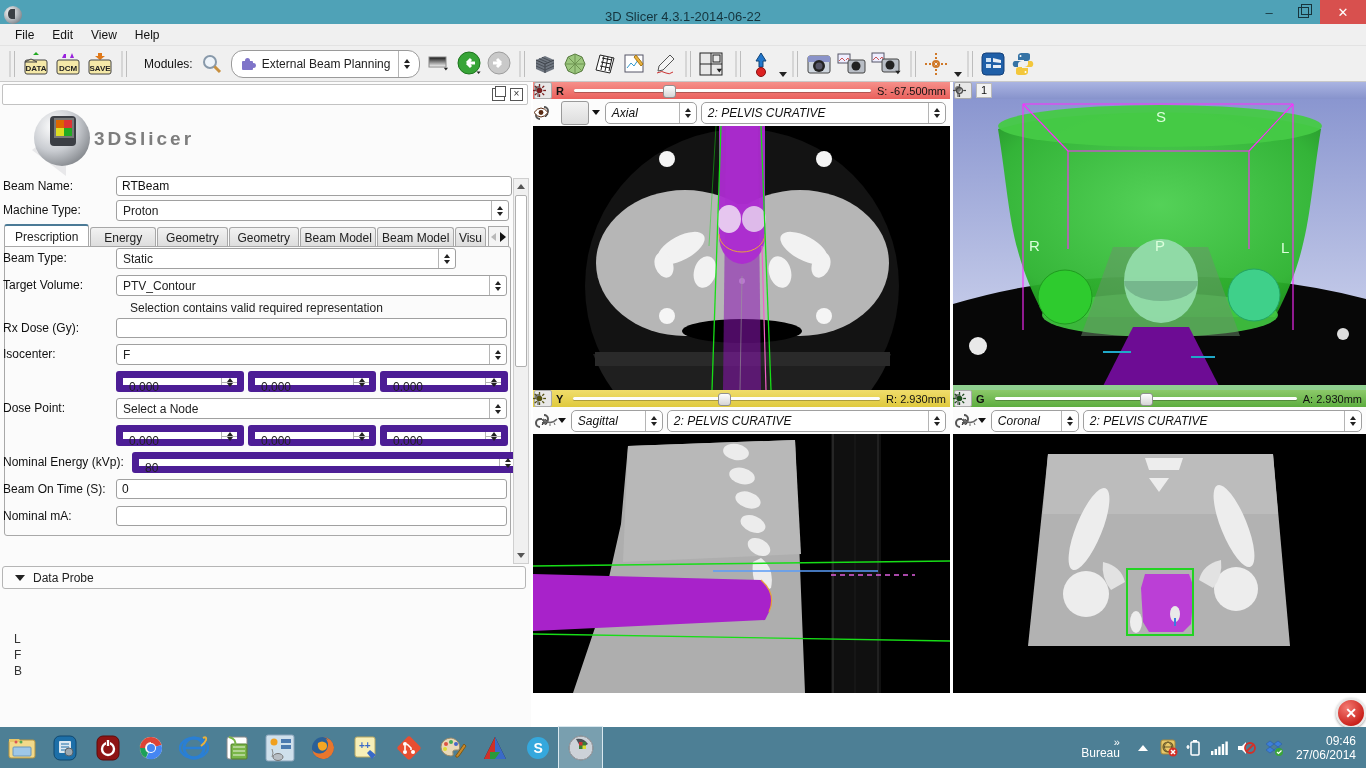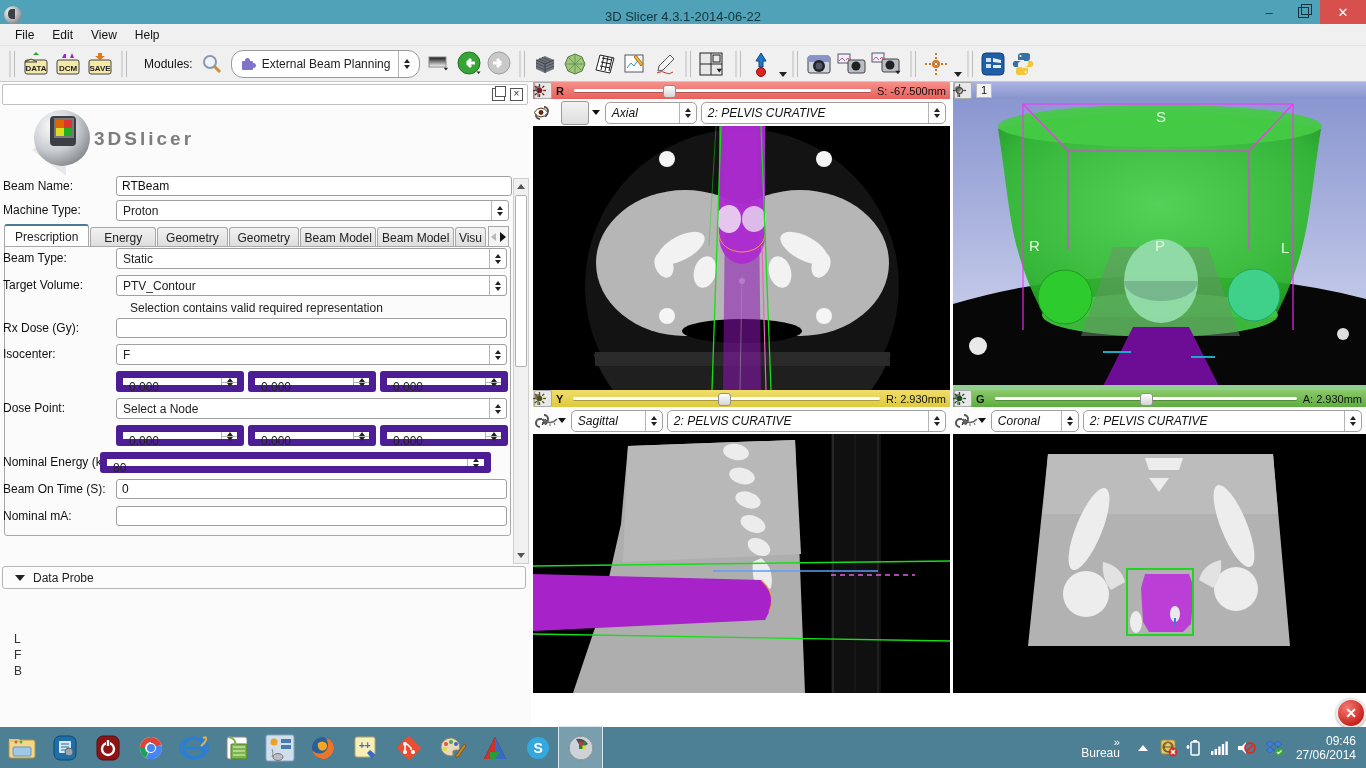--- a/index.html
+++ b/index.html
@@ -372,21 +372,21 @@
       <div class="tab" style="width:24px;padding:0 4px">Visu</div>
       <div class="tabscroll">
         <span class="tri-l"></span>
         <span class="tri-r"></span>
       </div>
     </div>
     <div class="tabframe"></div>
 
     <div class="prow" style="top:166px;width:531px">
       <span class="plabel">Beam Type:</span>
-      <div class="combo" style="left:116px;top:0;width:391px">
+      <div class="combo" style="left:116px;top:0;width:340px">
         <span class="cv">Static</span>
         <div class="spin">
             <i class="up"></i>
             <i class="dn"></i>
           </div>
       </div>
     </div>
 
     <div class="prow" style="top:193px;width:531px">
       <span class="plabel">Target Volume:</span>
@@ -494,21 +494,21 @@
             </div>
             <div>
               <i class="d"></i>
             </div>
           </div>
       </div>
     </div>
 
     <div class="prow" style="top:370px;width:531px">
       <span class="plabel">Nominal Energy (kVp):</span>
-      <div class="numbox" style="left:100px;width:391px">
+      <div class="numbox" style="left:132px;width:391px">
         <span class="nv">80</span>
         <div class="spin">
             <i class="up"></i>
             <i class="dn"></i>
           </div>
       </div>
     </div>
 
     <div class="prow" style="top:397px;width:531px">
       <span class="plabel">Beam On Time (S):</span>

